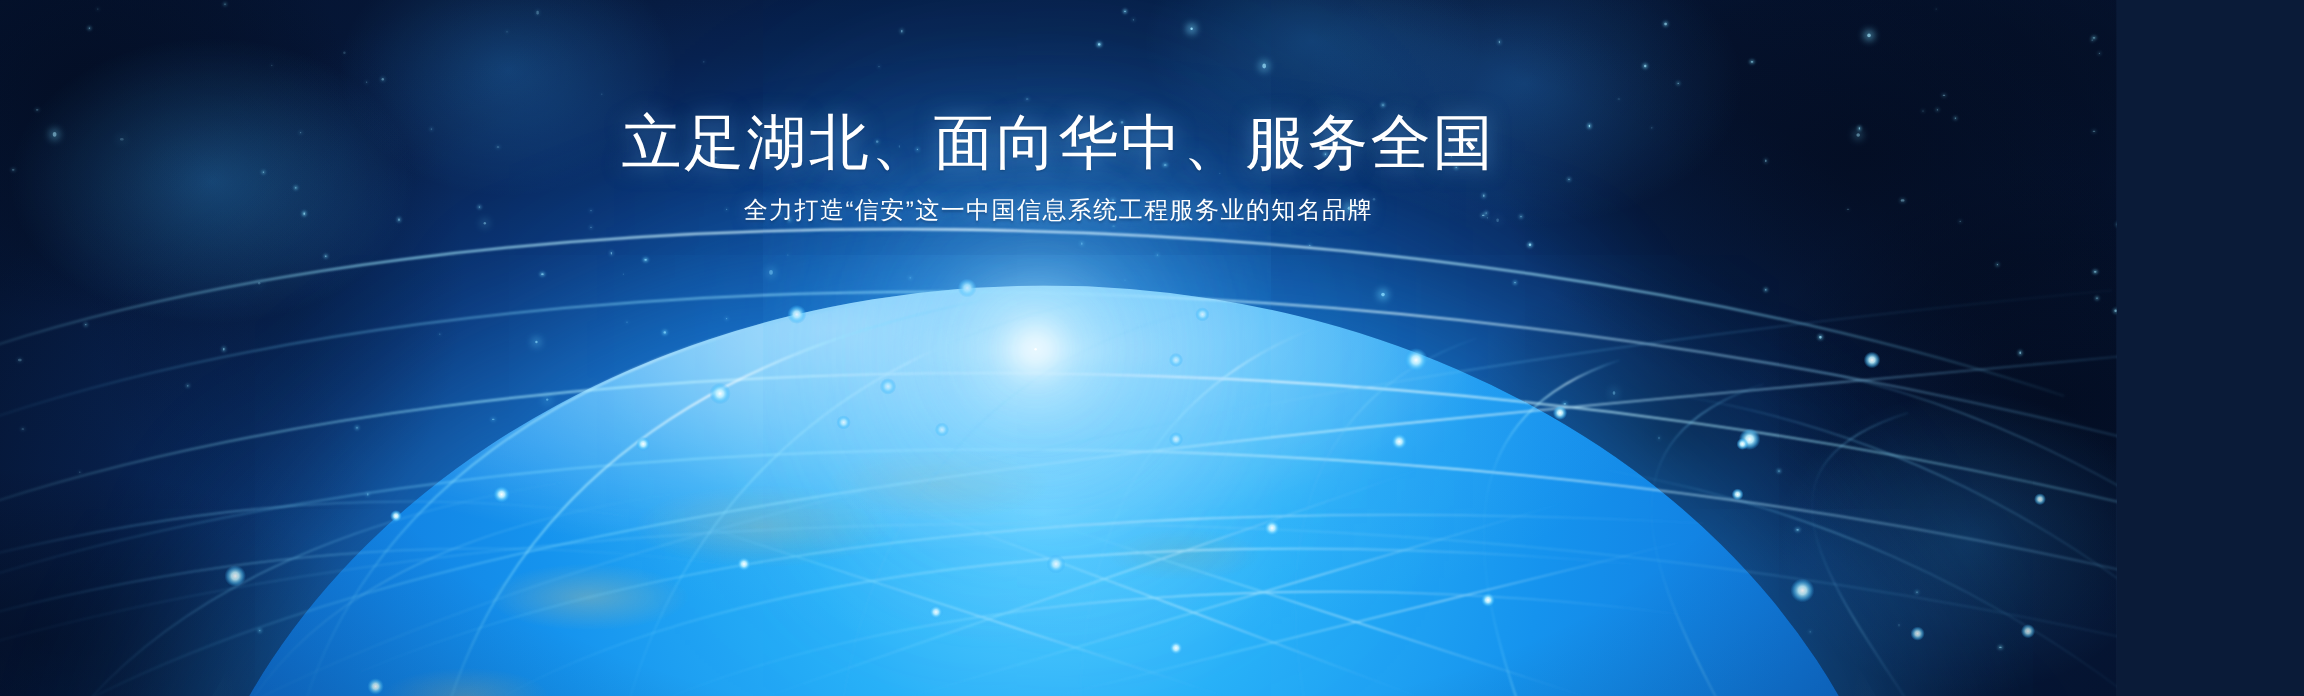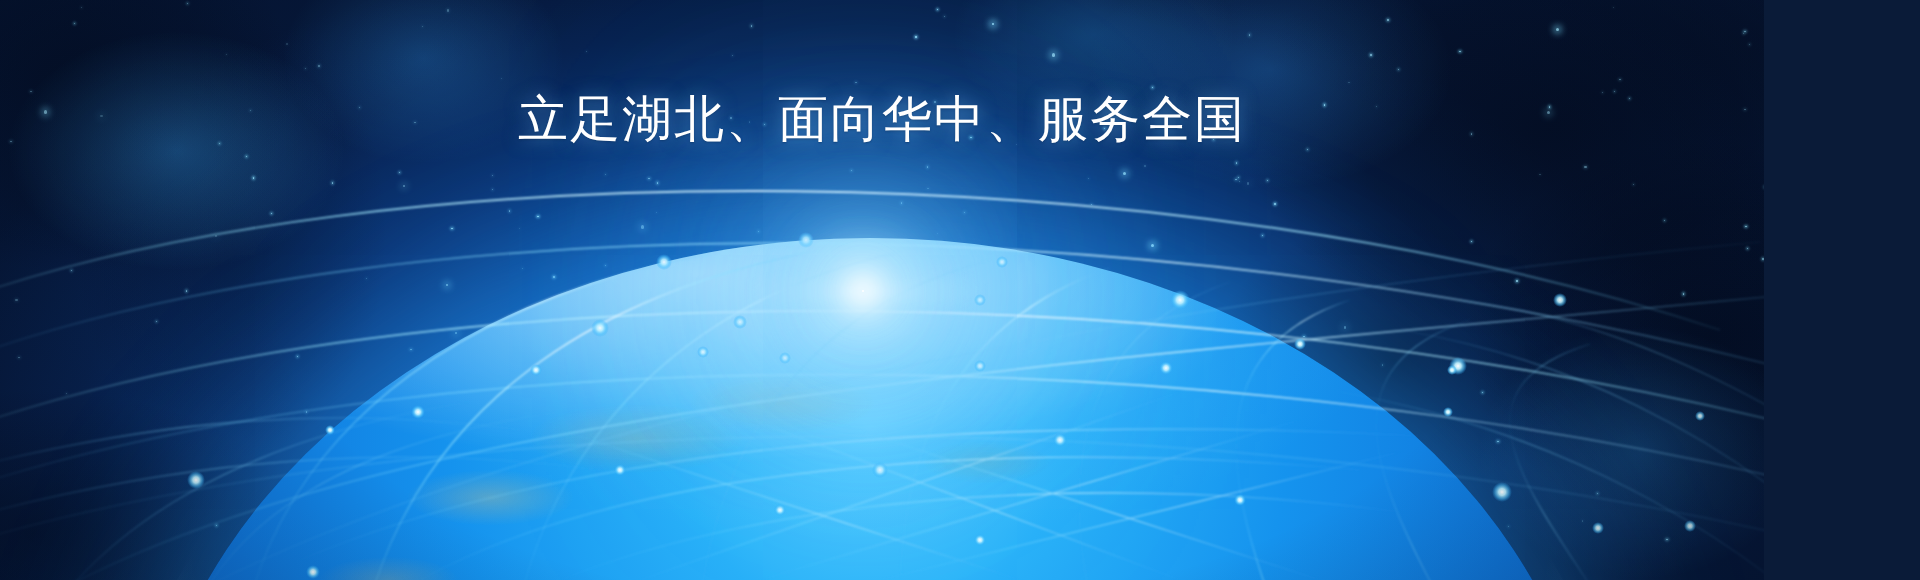--- a/index.html
+++ b/index.html
@@ -467,16 +467,17 @@
         <circle cx="330" cy="430" r="5" fill="url(#nodeG)"></circle>
       </g>
     </svg>
   </div>
 
   <div class="hotspot-flare"></div>
   <div class="hotspot"></div>
 
   <div class="copy">
     <h1 class="headline">立足湖北、面向华中、服务全国</h1>
+    <p class="subline">全力打造“信安”这一中国信息系统工程服务业的知名品牌</p>
   </div>
 
   <div class="layer vignette"></div>
 </div>
 
 </body></html>

